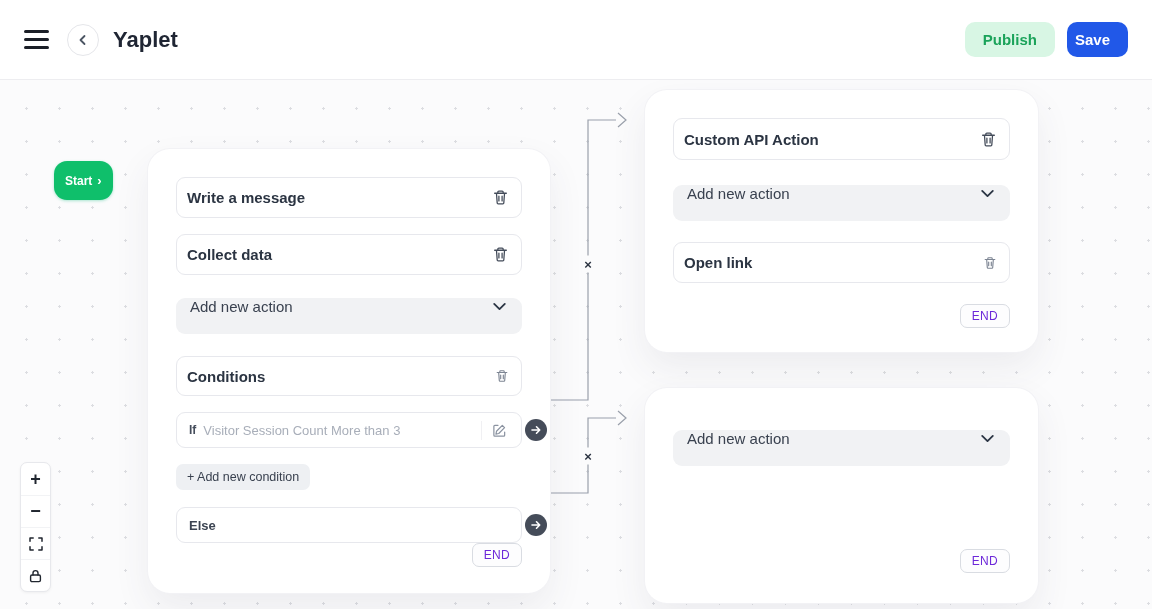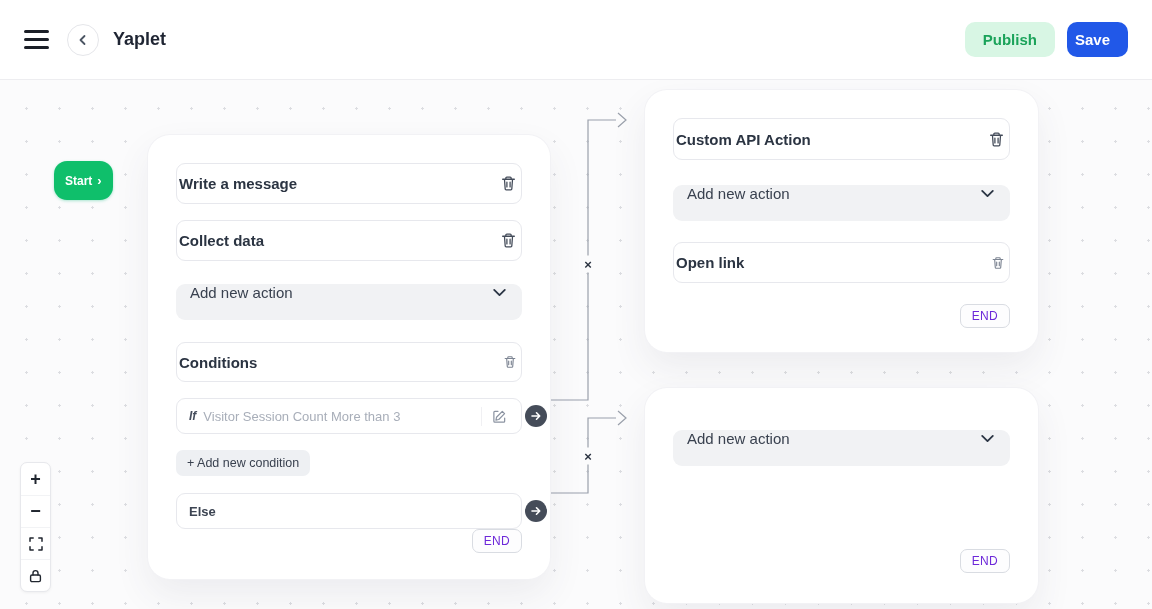--- a/index.html
+++ b/index.html
@@ -7,21 +7,21 @@
               font-family:"Liberation Sans", sans-serif; }
 
   
   .header { height:80px; background:#fff; border-bottom:1px solid #ededf0;
             display:flex; align-items:center; padding:0 24px; position:relative; z-index:10; }
   .hamburger { width:25px; height:19px; display:flex; flex-direction:column;
                justify-content:space-between; cursor:pointer; margin-right:18px; background:none; border:none; }
   .hamburger span { display:block; height:2.6px; background:#1b1f27; border-radius:2px; }
   .back-btn { width:32px; height:32px; border-radius:50%; border:1px solid #e5e6ea; background:#fff;
               display:flex; align-items:center; justify-content:center; cursor:pointer; margin-right:14px; }
-  .page-title { font-size:18px; font-weight:700; color:#1f2533; }
+  .page-title { font-size:22px; font-weight:700; color:#1f2533; }
   .header-actions { margin-left:auto; display:flex; align-items:center; gap:12px; }
   .btn { border:none; border-radius:10px; padding:9px 18px; font-size:15px; font-weight:600; cursor:pointer;
          font-family:"Liberation Sans", sans-serif; }
   .btn-publish { background:#d8f6e4; color:#1ba35a; }
   .btn-save { background:#2158e8; color:#ffffff;padding-left:8px; }
 
   
   .canvas { position:relative; width:1152px; height:529px; overflow:hidden;
             background-color:#fbfbfc;
             background-image:radial-gradient(circle, #dcdde1 1.1px, transparent 1.1px);
@@ -36,42 +36,42 @@
 
   .start-badge { position:absolute; left:54px; top:81px; z-index:3;
                  background:#0fbf6b; color:#fff; border-radius:13px; height:39px;
                  display:inline-flex; align-items:center; gap:5px; padding:0 11px;
                  font-size:12px; font-weight:700; cursor:pointer; box-shadow:0 1px 3px rgba(16,185,129,.35); }
   .start-chevron { font-size:13px; font-weight:700; }
 
   
   .node { position:absolute; z-index:2; background:#fff; border-radius:22px; padding:28px;
           box-shadow:0 0 0 1px #f2f2f5, 0 16px 36px rgba(70,70,95,.08); }
-  .node-main   { left:148px; top:55px;  width:402px; height:444px; }
+  .node-main   { left:148px; top:69px;  width:402px; height:444px; }
   .node-top    { left:645px; top:10px;  width:393px; height:262px; }
   .node-bottom { left:645px; top:308px; width:393px; height:215px; padding-top:42px; }
 
   .action-row { display:flex; align-items:center; justify-content:space-between;
-                border:1px solid #e7e8ed; border-radius:9px; height:41px; padding:0 2px; background:#fff; }
+                border:1px solid #e7e8ed; border-radius:9px; height:41px; padding:0 10px; background:#fff; }
   .action-label { font-size:15px; font-weight:700; color:#2b3442; }
   .mt8  { margin-top:16px; } .mt17 { margin-top:17px; }
   .mt21 { margin-top:21px; } .mt22 { margin-top:22px; } .mt23 { margin-top:23px; } .mt25 { margin-top:25px; }
 
   .icon-btn { background:none; border:none; cursor:pointer; display:flex; align-items:center;
               justify-content:center; color:#434b59; padding:2px; }
   .icon-btn.muted { color:#7d8593; }
   .icon-btn svg { display:block; }
 
   .add-action { display:flex; align-items:flex-start; justify-content:space-between;
                 background:#f1f2f4; border-radius:9px; height:36px; padding:0 14px; cursor:pointer; }
   .add-action-label { font-size:15px; font-weight:500; color:#39414f; }
 
   .cond-row { display:flex; align-items:center; border:1px solid #e7e8ed; border-radius:9px;
               height:36px; padding:0 12px; position:relative; background:#fff; }
-  .if-label { font-size:12px; font-weight:700; color:#454d5c; margin-right:7px;font-style:italic; }
+  .if-label { font-size:12px; font-weight:700; color:#454d5c; margin-right:7px; }
   .cond-text { font-size:13px; color:#a8aeb9; flex:1; white-space:nowrap; overflow:hidden; }
   .cond-edit { border-left:1px solid #f0f0f3; padding-left:10px; margin-left:8px; }
   .else-label { font-size:13px; font-weight:700; color:#3c4452; flex:1; }
 
   .port { position:absolute; right:-26px; top:50%; transform:translateY(-50%);
           width:22px; height:22px; border-radius:50%; background:#454c59; border:none;
           display:flex; align-items:center; justify-content:center; cursor:pointer; z-index:4; }
 
   .add-cond-wrap { margin-top:16px; }
   .add-cond { display:inline-flex; align-items:center; background:#eef0f3; border:none;

